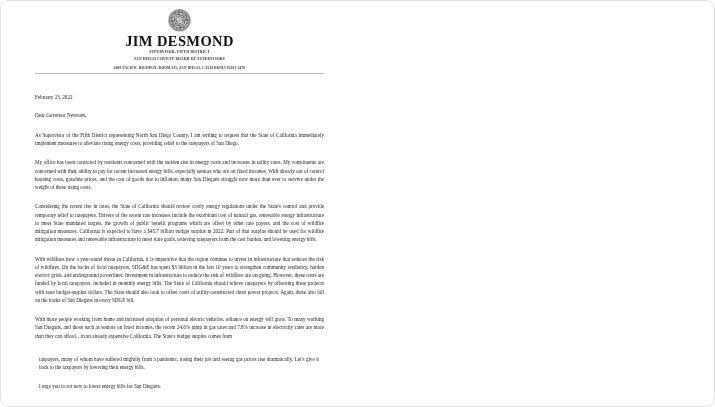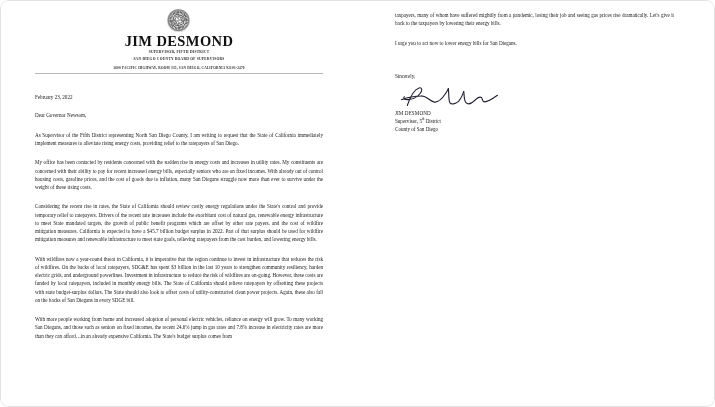--- a/index.html
+++ b/index.html
@@ -22,21 +22,21 @@
     width: 715px; height: 407px;
     box-sizing: border-box;
     border: 1px solid #e2e2e2;
     border-radius: 9px;
     background: #ffffff;
     overflow: hidden;
   }
 
   .pages {
     display: flex;
-    flex-direction: row;
+    flex-direction: column;
     align-items: flex-start;
     height: 100%;
   }
 
   .page {
     position: relative;
     box-sizing: border-box;
     background: #ffffff;
     height: 100%;
   }

